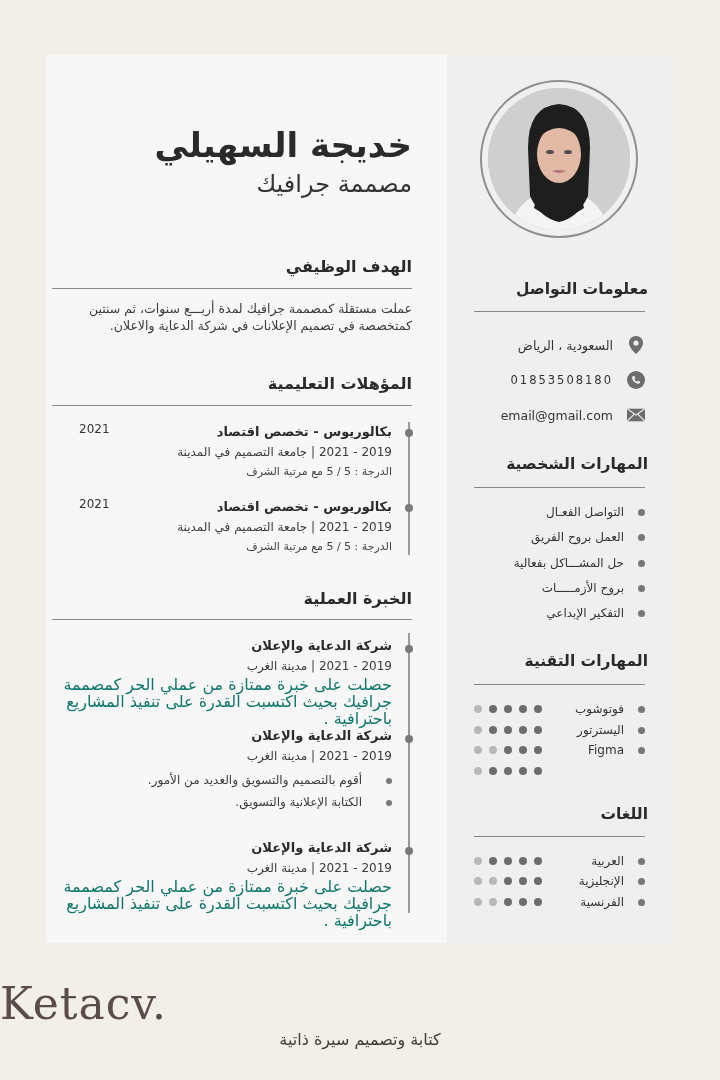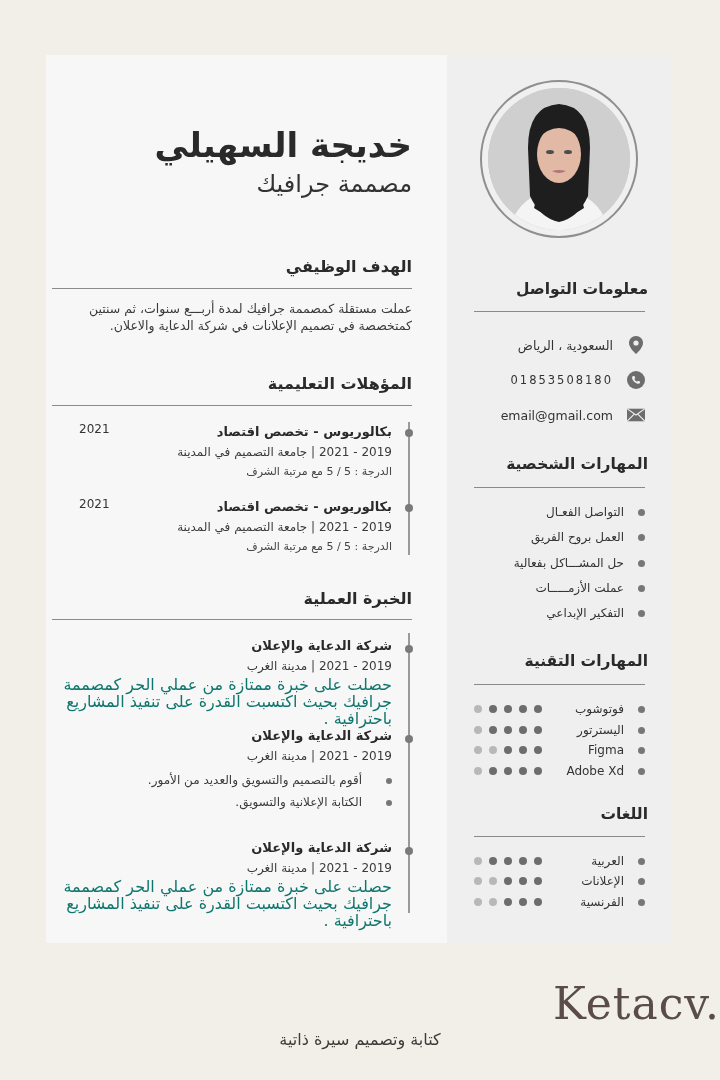--- a/index.html
+++ b/index.html
@@ -78,21 +78,21 @@
   .contact-row .c-icon { width: 18px; height: 18px; display: flex; align-items: center; justify-content: center; margin-left: 14px; }
   .contact-row .c-text { font-size: 12.5px; color: #333; white-space: nowrap; }
   .skill-row { position: absolute; right: 27px; left: 20px; height: 20px; display: flex; align-items: center; }
   .skill-row .s-dot { width: 7px; height: 7px; border-radius: 50%; background: #777; margin-left: 14px; flex: none; }
   .skill-row .s-text { font-size: 12px; color: #333; white-space: nowrap; }
   .rating { position: absolute; left: 27px; display: flex; direction: ltr; gap: 7px; }
   .rating span { width: 8px; height: 8px; border-radius: 50%; background: #6d6d6d; display: block; }
   .rating span.off { background: #b8b8b8; }
 
   .brand {
-    position: absolute; left: 0; right: 0; top: 978px; text-align: right;
+    position: absolute; left: 0; right: 0; top: 978px; text-align: left;
     font-family: "DejaVu Serif", serif; font-size: 44px; color: #5a4d47; letter-spacing: 1px;
   }
   .brand-sub {
     position: absolute; left: 0; right: 0; top: 1030px; text-align: center;
     font-size: 16px; color: #3d3a38; direction: rtl;
   }
 </style>
 </head>
 <body>
 
@@ -210,45 +210,41 @@
     <div class="skill-row" style="top:472px">
         <span class="s-dot"></span>
         <span class="s-text">العمل بروح الفريق</span>
       </div>
     <div class="skill-row" style="top:498px">
         <span class="s-dot"></span>
         <span class="s-text">حل المشـــاكل بفعالية</span>
       </div>
     <div class="skill-row" style="top:523px">
         <span class="s-dot"></span>
-        <span class="s-text">عملت الأزمـــــات</span>
+        <span class="s-text">بروح الأزمـــــات</span>
       </div>
     <div class="skill-row" style="top:548px">
         <span class="s-dot"></span>
         <span class="s-text">التفكير الإبداعي</span>
       </div>
 
     <div class="s-title" style="top:597px">المهارات التقنية</div>
     <div class="s-line" style="top:629px"></div>
     <div class="skill-row" style="top:644px">
         <span class="s-dot"></span>
         <span class="s-text">فوتوشوب</span>
       </div>
     <div class="skill-row" style="top:665px">
         <span class="s-dot"></span>
         <span class="s-text">اليسترتور</span>
       </div>
     <div class="skill-row" style="top:685px">
         <span class="s-dot"></span>
         <span class="s-text">Figma</span>
       </div>
-    <div class="skill-row" style="top:706px">
-        <span class="s-dot"></span>
-        <span class="s-text">Adobe Xd</span>
-      </div>
     <div class="rating" style="top:650px">
         <span class="off"></span>
         <span></span>
         <span></span>
         <span></span>
         <span></span>
       </div>
     <div class="rating" style="top:671px">
         <span class="off"></span>
         <span></span>
@@ -272,21 +268,21 @@
       </div>
 
     <div class="s-title" style="top:750px">اللغات</div>
     <div class="s-line" style="top:781px"></div>
     <div class="skill-row" style="top:796px">
         <span class="s-dot"></span>
         <span class="s-text">العربية</span>
       </div>
     <div class="skill-row" style="top:816px">
         <span class="s-dot"></span>
-        <span class="s-text">الإعلانات</span>
+        <span class="s-text">الإنجليزية</span>
       </div>
     <div class="skill-row" style="top:837px">
         <span class="s-dot"></span>
         <span class="s-text">الفرنسية</span>
       </div>
     <div class="rating" style="top:802px">
         <span class="off"></span>
         <span></span>
         <span></span>
         <span></span>

